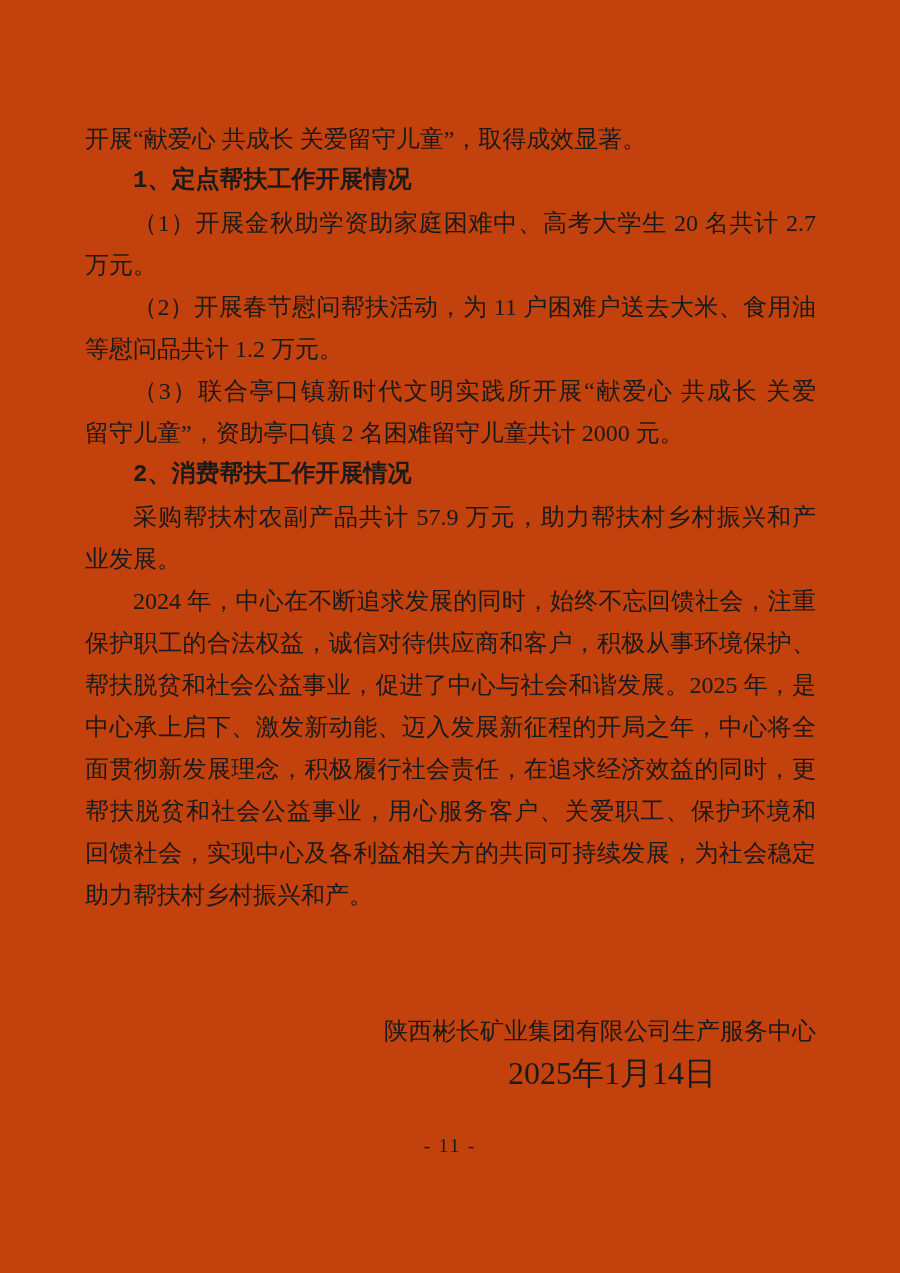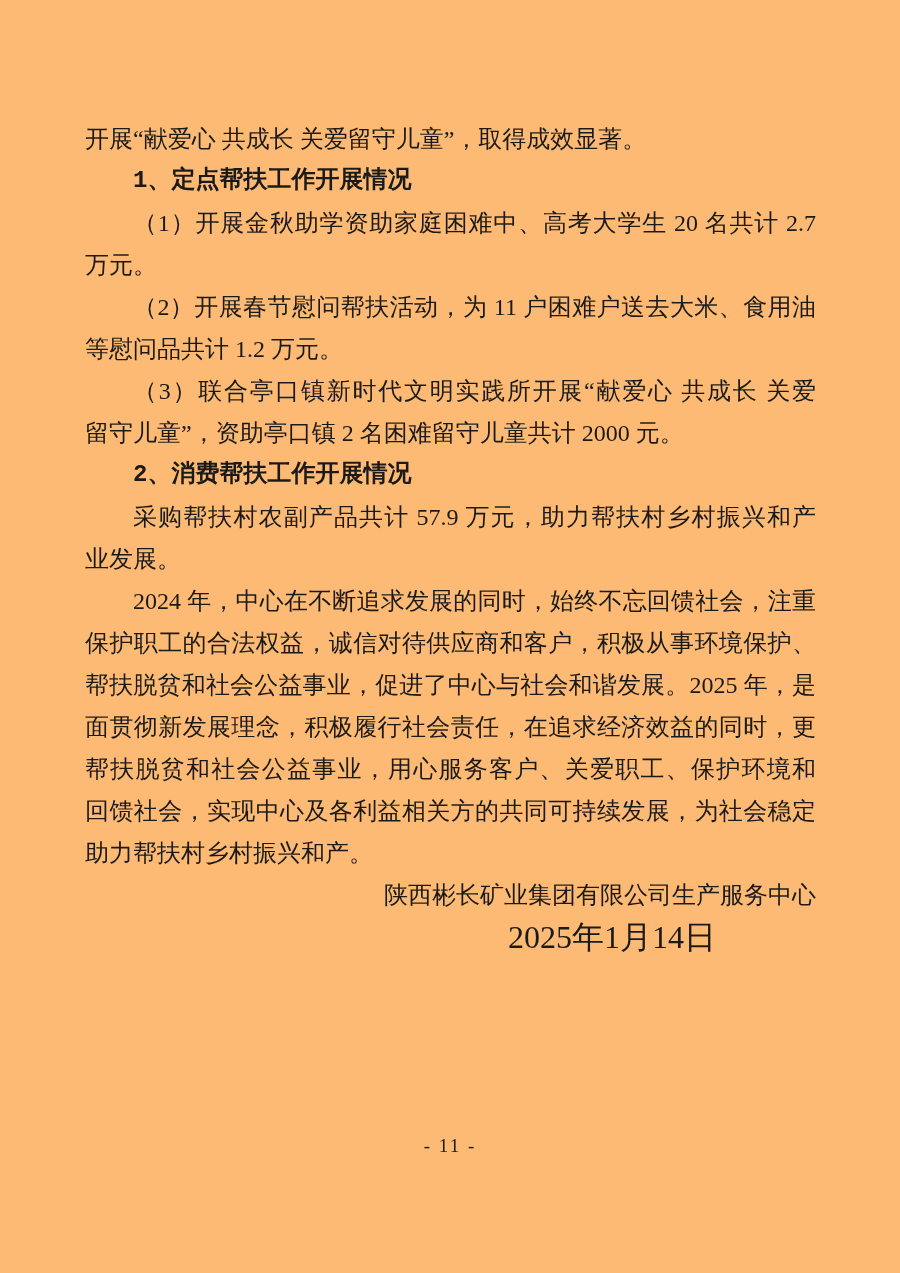--- a/index.html
+++ b/index.html
@@ -4,21 +4,21 @@
 <style>
   html, body {
     margin: 0;
     padding: 0;
     background: #ffffff;
   }
   .page {
     position: relative;
     width: 900px;
     height: 1273px;
-    background: #fdba74;
+    background: #c2410c;
     overflow: hidden;
     font-family: "Liberation Serif", "DejaVu Serif", serif;
     color: #1a1a1a;
   }
   .content {
     position: absolute;
     left: 85px;
     top: 118px;
     width: 731px;
   }
@@ -38,20 +38,21 @@
   .line.indent-justify {
     padding-left: 48px;
     text-align: justify;
     text-align-last: justify;
   }
   .line.justify {
     text-align: justify;
     text-align-last: justify;
   }
   .signature {
+    margin-top: 94px;
   }
   .sig-company {
     font-size: 24px;
     line-height: 42px;
     height: 42px;
     text-align: right;
   }
   .sig-date {
     font-size: 32px;
     line-height: 42px;
@@ -84,20 +85,21 @@
         <div class="line indent-justify">（2）开展春节慰问帮扶活动，为 11 户困难户送去大米、食用油</div>
         <div class="line plain">等慰问品共计 1.2 万元。</div>
         <div class="line indent-justify">（3）联合亭口镇新时代文明实践所开展“献爱心 共成长 关爱</div>
         <div class="line plain">留守儿童”，资助亭口镇 2 名困难留守儿童共计 2000 元。</div>
         <div class="line heading">2、消费帮扶工作开展情况</div>
         <div class="line indent-justify">采购帮扶村农副产品共计 57.9 万元，助力帮扶村乡村振兴和产</div>
         <div class="line plain">业发展。</div>
         <div class="line indent-justify">2024 年，中心在不断追求发展的同时，始终不忘回馈社会，注重</div>
         <div class="line justify">保护职工的合法权益，诚信对待供应商和客户，积极从事环境保护、</div>
         <div class="line justify">帮扶脱贫和社会公益事业，促进了中心与社会和谐发展。2025 年，是</div>
+        <div class="line justify">中心承上启下、激发新动能、迈入发展新征程的开局之年，中心将全</div>
         <div class="line justify">面贯彻新发展理念，积极履行社会责任，在追求经济效益的同时，更</div>
         <div class="line justify">帮扶脱贫和社会公益事业，用心服务客户、关爱职工、保护环境和</div>
         <div class="line justify">回馈社会，实现中心及各利益相关方的共同可持续发展，为社会稳定</div>
         <div class="line plain">助力帮扶村乡村振兴和产。</div>
       </div>
     <div class="signature">
       <div class="sig-company">陕西彬长矿业集团有限公司生产服务中心</div>
       <div class="sig-date">2025年1月14日</div>
     </div>
   </div>

